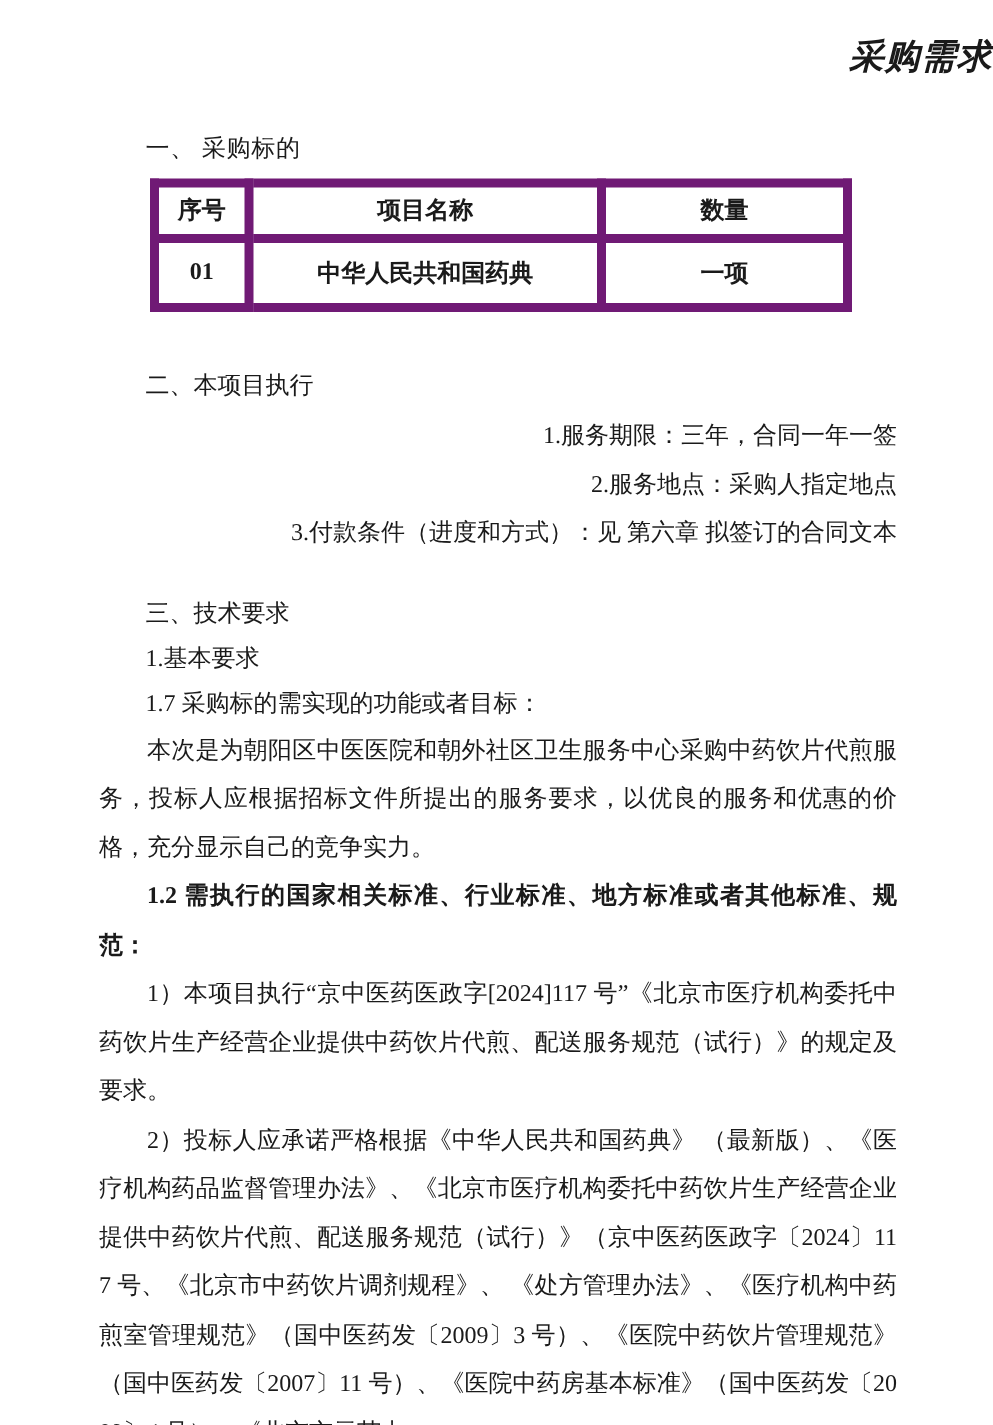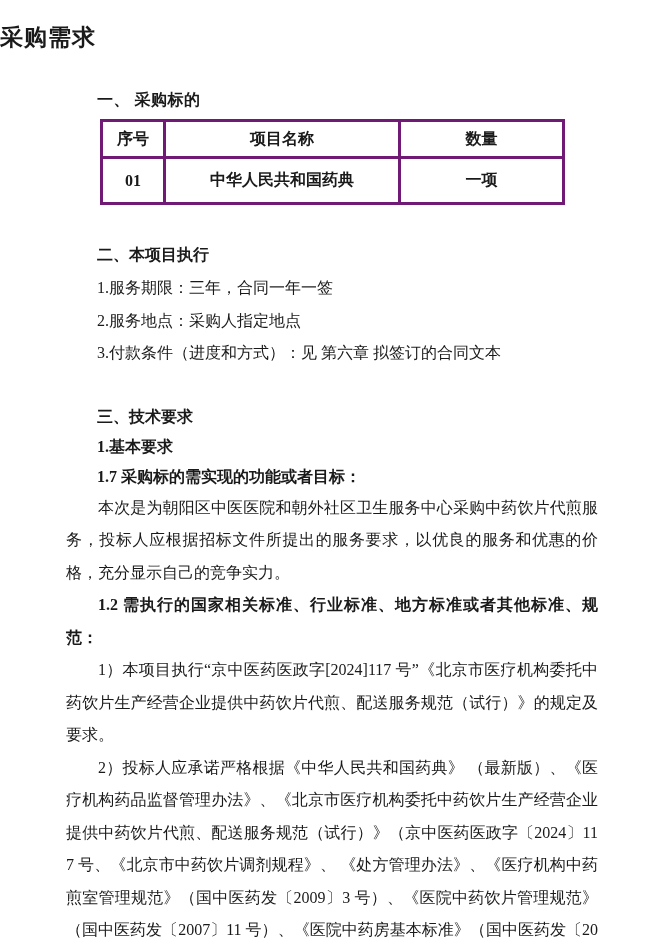--- a/index.html
+++ b/index.html
@@ -12,61 +12,63 @@
     color: #1a1a1a;
   }
   .page {
     width: 662px;
     height: 950px;
     background: #ffffff;
     position: relative;
   }
   .doc-title {
     margin-top: 22px;
-    text-align: left;
+    text-align: right;
     font-size: 23px;
     font-weight: bold;
     line-height: 32px;
     letter-spacing: 1px;
+    font-style: italic;
   }
   .content {
     padding: 0 64px 0 66px;
     font-size: 16px;
   }
   .h {
-    font-weight: bold;
+    font-weight: normal;
     line-height: 20px;
     padding-left: 31px;
   }
   .s1-heading { margin-top: 36px; letter-spacing: 0.5px; }
   table.proc-table {
     margin: 9px 0 0 34px;
     border-collapse: collapse;
     width: 462px;
     table-layout: fixed;
     text-align: center;
   }
   table.proc-table th, table.proc-table td {
-    border: 3px solid #701a75;
+    border: 6px solid #701a75;
     font-size: 16px;
     padding: 0;
     vertical-align: middle;
   }
   table.proc-table th { height: 37px; font-weight: bold; }
   table.proc-table td { height: 46px; font-weight: bold; }
   .col-serial { width: 63px; }
   .col-name   { width: 235px; }
   .col-qty    { width: 164px; }
   .s2-heading { margin-top: 40px; }
   .biz-items { margin-top: 7px; }
   .biz-item {
     line-height: 32.5px;
     padding-left: 31px;
+    text-align: right;
   }
-  .tech-group { margin-top: 32px; }
+  .tech-group { margin-top: 22px; }
   .tech-group .h { line-height: 30px; }
   .para {
     line-height: 32.5px;
     text-indent: 2em;
     text-align: justify;
     word-break: break-all;
   }
   .para.bold { font-weight: bold; }
 </style>
 </head>

